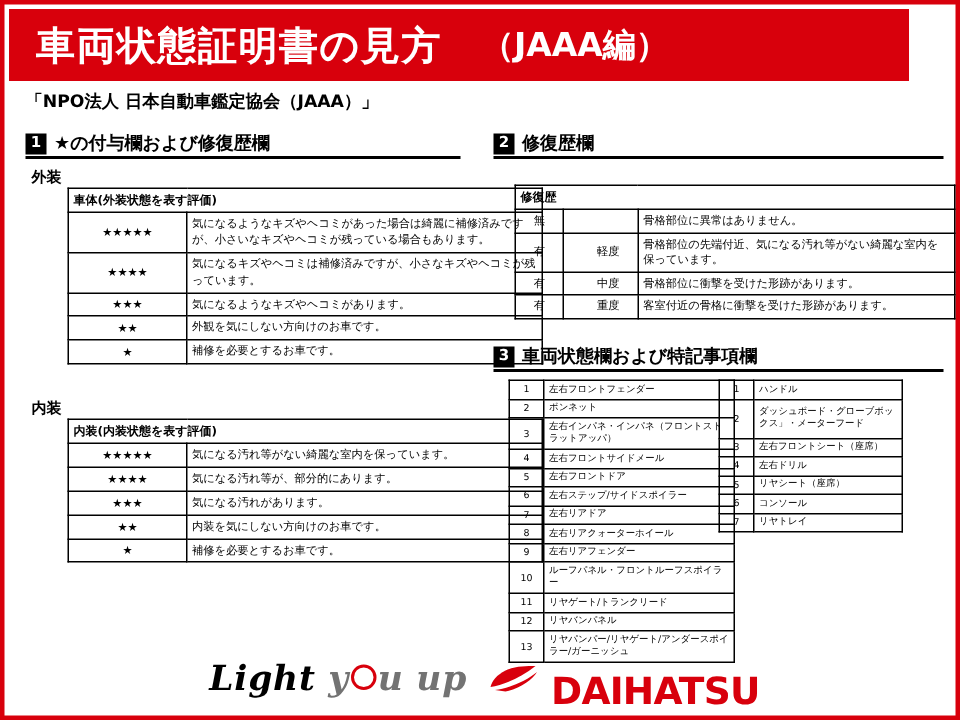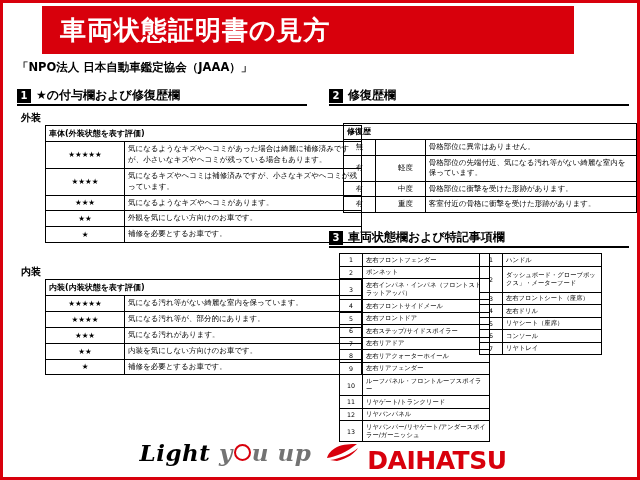--- a/index.html
+++ b/index.html
@@ -12,23 +12,23 @@
   }
   .page{
     position:relative;
     width:640px;height:480px;
     box-sizing:border-box;
     border:3px solid #d8000c;
     background:#fff;
   }
   
   .header{
-    position:absolute;left:3px;top:3px;width:532px;height:48px;
+    position:absolute;left:3px;top:3px;width:600px;height:48px;
     background:#d8000c;color:#fff;
-    display:flex;align-items:center;margin-left:36px;
+    display:flex;align-items:center;
   }
   .header .h-title{
     font-size:26px;font-weight:bold;letter-spacing:1px;
     margin-left:18px;
     font-family:"DejaVu Sans",sans-serif;
   }
   .header .h-sub{
     font-size:22px;font-weight:bold;margin-left:26px;
     font-family:"DejaVu Sans",sans-serif;
   }
@@ -119,20 +119,21 @@
     font-family:"DejaVu Sans",sans-serif;letter-spacing:-0.5px;margin-top:16px;
   }
 </style>
 </head>
 <body>
 
 <div class="page">
 
   <div class="header">
     <span class="h-title">車両状態証明書の見方</span>
+    <span class="h-sub">（JAAA編）</span>
   </div>
 
   <div class="subtitle">「NPO法人 日本自動車鑑定協会（JAAA）」</div>
 
   <div class="sec-head" style="left:14px;top:84px;width:290px;">
     <span class="sec-num">1</span>
     <span class="sec-title">★の付与欄および修復歴欄</span>
   </div>
 
   <div class="sec-head" style="left:326px;top:84px;width:300px;">

